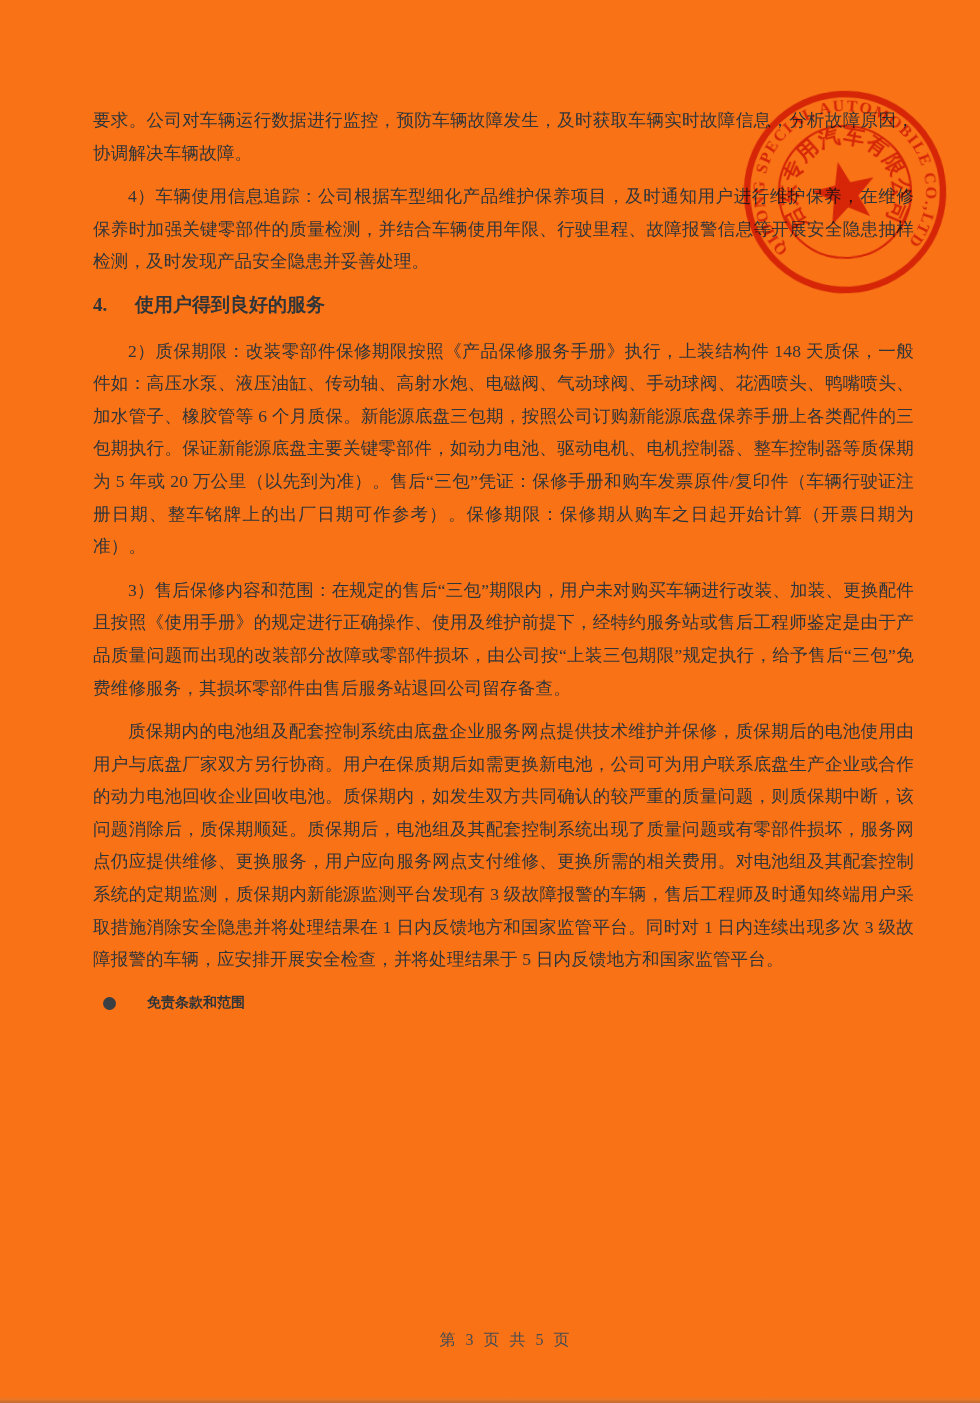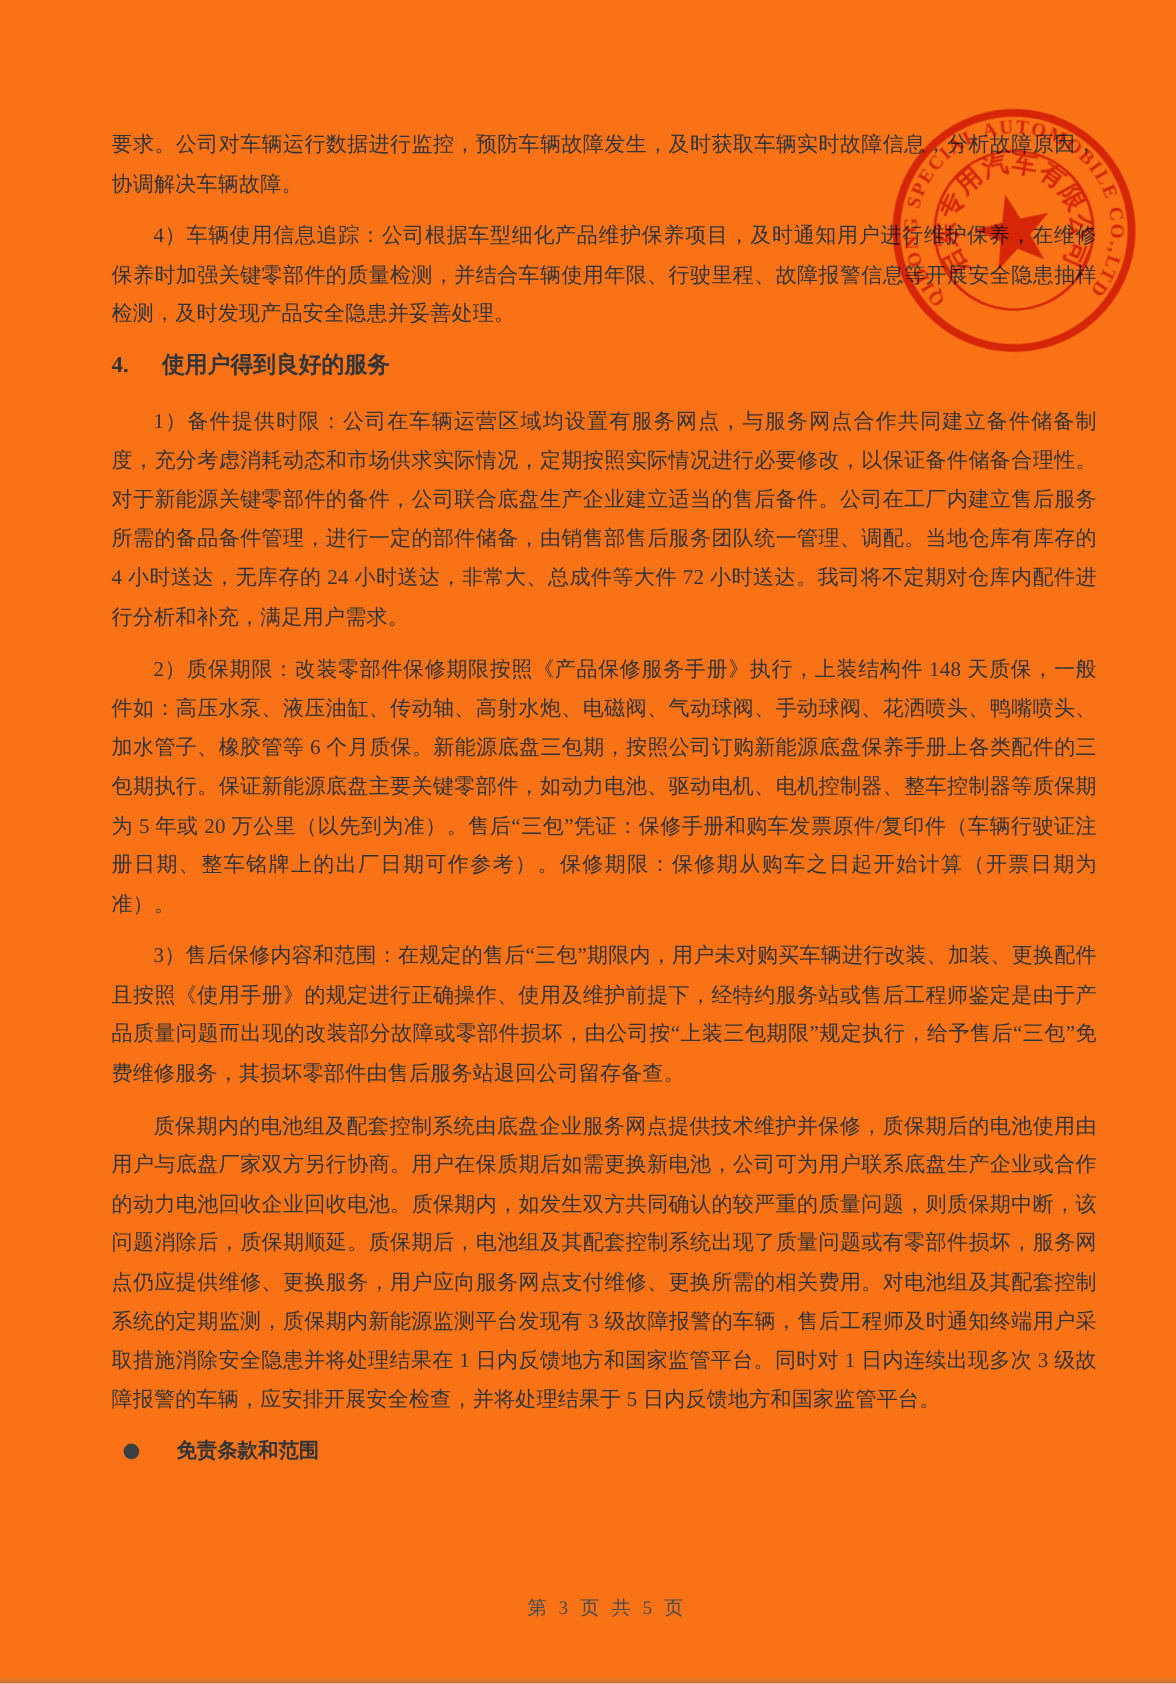--- a/index.html
+++ b/index.html
@@ -29,21 +29,21 @@
   .heading{
     margin:3px 0 13px 0;
     font-size:19px;
     font-weight:bold;
     line-height:32.6px;
     display:flex;
   }
   .h-num{width:42px;flex:0 0 auto;}
   .bullet-row{
     margin-top:2px;
-    font-size:17px;
+    font-size:14px;
     font-weight:bold;
     line-height:32.6px;
     display:flex;
     align-items:center;
   }
   .dot{
     width:13px;height:13px;border-radius:50%;
     background:#3a3f44;
     margin-left:10px;margin-right:31px;
     flex:0 0 auto;
@@ -94,21 +94,20 @@
 
     <p class="para no-indent">要求。公司对车辆运行数据进行监控，预防车辆故障发生，及时获取车辆实时故障信息，分析故障原因，协调解决车辆故障。</p>
 
     <p class="para indent">4）车辆使用信息追踪：公司根据车型细化产品维护保养项目，及时通知用户进行维护保养，在维修保养时加强关键零部件的质量检测，并结合车辆使用年限、行驶里程、故障报警信息等开展安全隐患抽样检测，及时发现产品安全隐患并妥善处理。</p>
 
     <div class="heading">
       <span class="h-num">4.</span>
       <span class="h-title">使用户得到良好的服务</span>
     </div>
 
-    <p class="para indent">1）备件提供时限：公司在车辆运营区域均设置有服务网点，与服务网点合作共同建立备件储备制度，充分考虑消耗动态和市场供求实际情况，定期按照实际情况进行必要修改，以保证备件储备合理性。对于新能源关键零部件的备件，公司联合底盘生产企业建立适当的售后备件。公司在工厂内建立售后服务所需的备品备件管理，进行一定的部件储备，由销售部售后服务团队统一管理、调配。当地仓库有库存的 4 小时送达，无库存的 24 小时送达，非常大、总成件等大件 72 小时送达。我司将不定期对仓库内配件进行分析和补充，满足用户需求。</p>
 
     <p class="para indent">2）质保期限：改装零部件保修期限按照《产品保修服务手册》执行，上装结构件 148 天质保，一般件如：高压水泵、液压油缸、传动轴、高射水炮、电磁阀、气动球阀、手动球阀、花洒喷头、鸭嘴喷头、加水管子、橡胶管等 6 个月质保。新能源底盘三包期，按照公司订购新能源底盘保养手册上各类配件的三包期执行。保证新能源底盘主要关键零部件，如动力电池、驱动电机、电机控制器、整车控制器等质保期为 5 年或 20 万公里（以先到为准）。售后“三包”凭证：保修手册和购车发票原件/复印件（车辆行驶证注册日期、整车铭牌上的出厂日期可作参考）。保修期限：保修期从购车之日起开始计算（开票日期为准）。</p>
 
     <p class="para indent">3）售后保修内容和范围：在规定的售后“三包”期限内，用户未对购买车辆进行改装、加装、更换配件且按照《使用手册》的规定进行正确操作、使用及维护前提下，经特约服务站或售后工程师鉴定是由于产品质量问题而出现的改装部分故障或零部件损坏，由公司按“上装三包期限”规定执行，给予售后“三包”免费维修服务，其损坏零部件由售后服务站退回公司留存备查。</p>
 
     <p class="para indent">质保期内的电池组及配套控制系统由底盘企业服务网点提供技术维护并保修，质保期后的电池使用由用户与底盘厂家双方另行协商。用户在保质期后如需更换新电池，公司可为用户联系底盘生产企业或合作的动力电池回收企业回收电池。质保期内，如发生双方共同确认的较严重的质量问题，则质保期中断，该问题消除后，质保期顺延。质保期后，电池组及其配套控制系统出现了质量问题或有零部件损坏，服务网点仍应提供维修、更换服务，用户应向服务网点支付维修、更换所需的相关费用。对电池组及其配套控制系统的定期监测，质保期内新能源监测平台发现有 3 级故障报警的车辆，售后工程师及时通知终端用户采取措施消除安全隐患并将处理结果在 1 日内反馈地方和国家监管平台。同时对 1 日内连续出现多次 3 级故障报警的车辆，应安排开展安全检查，并将处理结果于 5 日内反馈地方和国家监管平台。</p>
 
 
     <div class="bullet-row">
       <span class="dot"></span>

